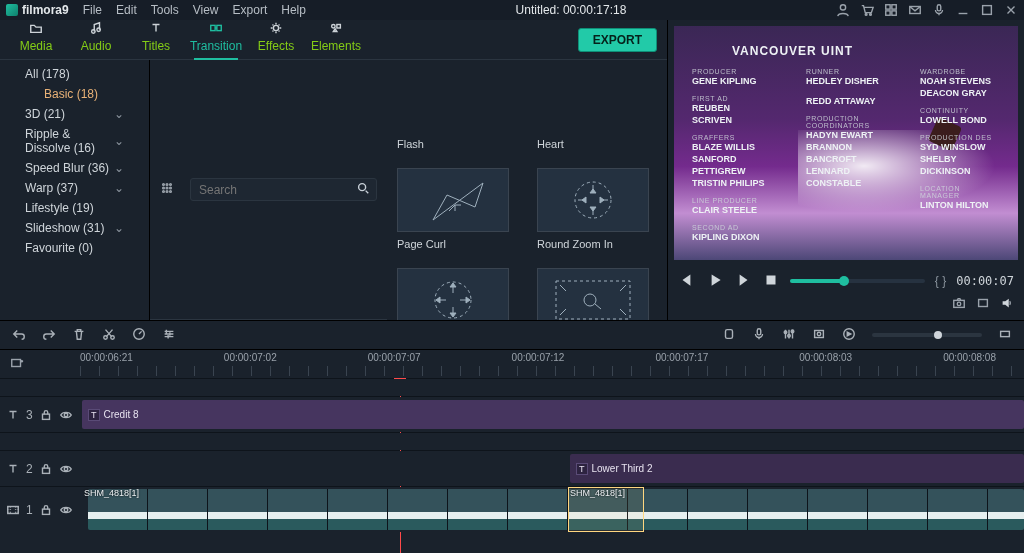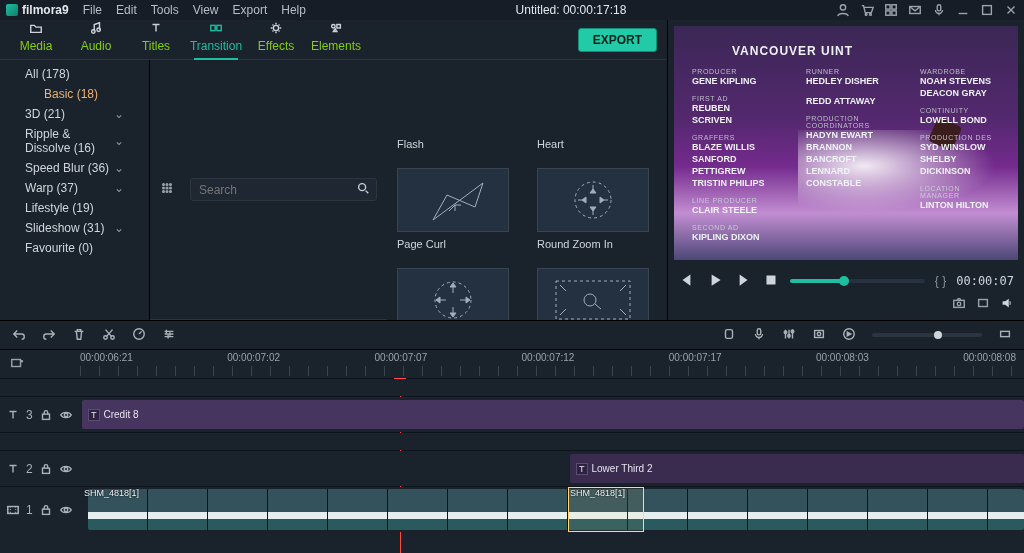--- a/index.html
+++ b/index.html
@@ -67,21 +67,21 @@
   .tc{font-family:monospace;color:#cfd5da;font-size:12px;}
   .prevtools{height:24px;display:flex;justify-content:flex-end;gap:10px;padding:0 10px;color:#9aa2ab;}
   
   .tl-tools{height:30px;background:var(--panel);border-top:1px solid #000;border-bottom:1px solid #000;display:flex;align-items:center;gap:16px;padding:0 12px;color:#aab1b8;}
   .tl-tools .spacer{flex:1;}
   .zoom{width:110px;height:4px;background:#2b3540;border-radius:2px;position:relative;}
   .zoom .zk{position:absolute;left:60%;top:50%;width:8px;height:8px;background:#cfd5da;border-radius:50%;transform:translate(-50%,-50%);}
   
   .timeline{height:203px;background:var(--panel);display:flex;flex-direction:column;}
   .ruler{height:28px;display:flex;align-items:flex-start;position:relative;background:var(--panel);}
-  .ruler .labels{position:absolute;left:80px;right:0;top:2px;display:flex;justify-content:space-between;padding-right:8px;color:#9aa2ab;font-size:10px;font-family:monospace;}
+  .ruler .labels{position:absolute;left:80px;right:8px;top:2px;display:flex;justify-content:space-between;padding-right:20px;color:#9aa2ab;font-size:10px;font-family:monospace;}
   .ruler .ticks{position:absolute;left:80px;right:0;top:16px;height:10px;background:repeating-linear-gradient(90deg,#3a4450 0 1px,transparent 1px 19px);}
   .playhead{position:absolute;top:0;bottom:0;left:400px;width:0;}
   .playhead .handle{position:absolute;top:0;left:-6px;width:12px;height:10px;background:#ff4a4a;}
   .playhead .handle::after{content:"";position:absolute;left:0;top:10px;border-left:6px solid transparent;border-right:6px solid transparent;border-top:6px solid #ff4a4a;}
   .playhead .line{position:absolute;top:0;bottom:0;left:0;width:1px;background:#ff4a4a;}
   .track{display:flex;align-items:stretch;border-top:1px solid #0e141b;height:36px;}
   .track.short{height:18px;}
   .track.tall{height:46px;}
   .thead{width:80px;display:flex;align-items:center;gap:6px;padding:0 6px;color:#aab1b8;background:var(--panel);}
   .thead .tic{width:14px;height:14px;display:flex;align-items:center;justify-content:center;}

